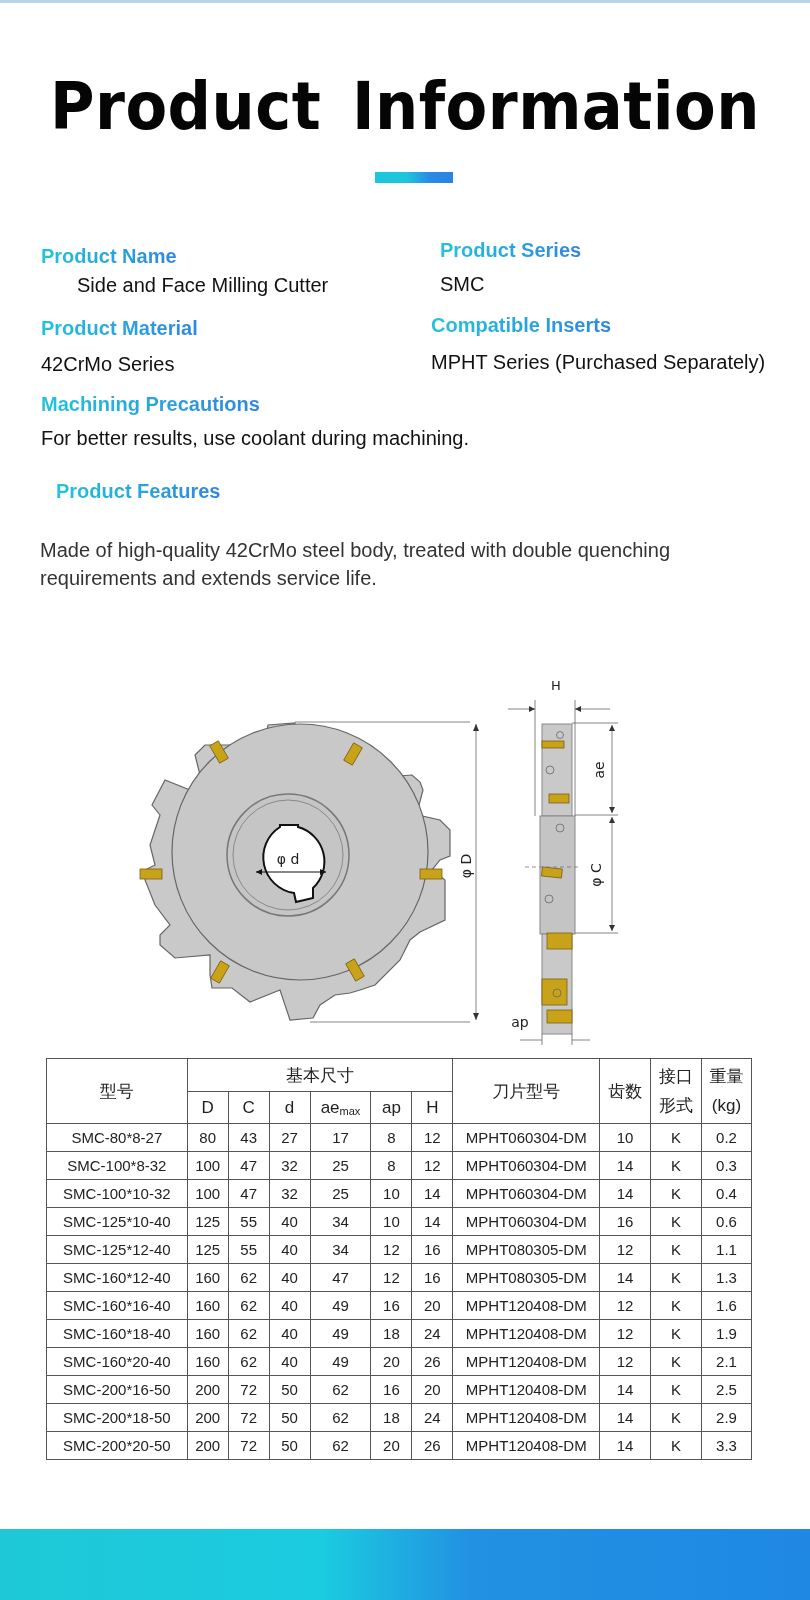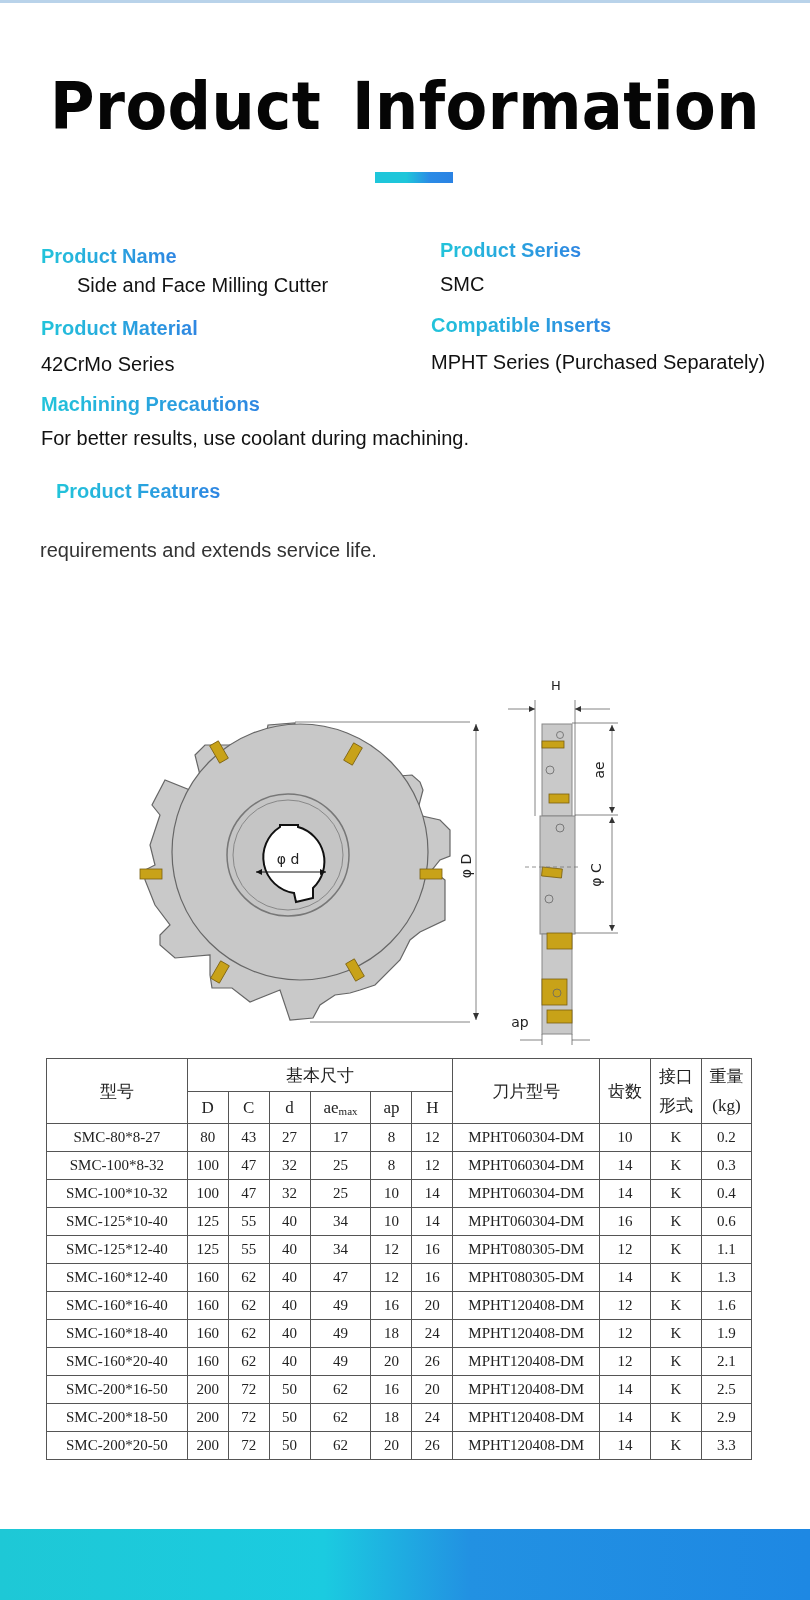--- a/index.html
+++ b/index.html
@@ -5,21 +5,21 @@
   * { box-sizing: border-box; margin: 0; padding: 0; }
   html, body { width: 810px; height: 1600px; background: #ffffff; overflow: hidden; }
   body { position: relative; font-family: "Liberation Sans", "DejaVu Sans", sans-serif; color: #111; }
   .topline { position: absolute; left: 0; top: 0; width: 810px; height: 3px; background: #b9d3ea; }
   .title { position: absolute; left: 0; top: 68px; width: 810px; text-align: center; font-size: 66px; font-weight: 700; letter-spacing: 0.5px; color: #050505; font-family: "DejaVu Sans", sans-serif; transform: scaleX(0.92); transform-origin: center; word-spacing: 10px; }
   .title-bar { position: absolute; left: 375px; top: 172px; width: 78px; height: 11px; background: linear-gradient(90deg, #1ec6da 0%, #1ec6da 40%, #2a8be6 70%, #2a82e3 100%); }
   .lbl { position: absolute; font-size: 20px; font-weight: 700; background: linear-gradient(90deg, #22c4da, #2f86e2); -webkit-background-clip: text; background-clip: text; color: transparent; font-family: "Liberation Sans", sans-serif; }
   .val { position: absolute; font-size: 20px; color: #111; font-family: "Liberation Sans", sans-serif; }
   .para { position: absolute; font-size: 20px; color: #333; line-height: 28px; font-family: "Liberation Sans", sans-serif; }
   .diagram { position: absolute; left: 130px; top: 660px; width: 520px; height: 390px; }
-  table.spec { position: absolute; left: 46px; top: 1058px; width: 706px; border-collapse: collapse; font-family: Liberation Serif, serif; font-size: 15px; color: #222; }
+  table.spec { position: absolute; left: 46px; top: 1058px; width: 706px; border-collapse: collapse; font-family: Liberation Sans, sans-serif; font-size: 15px; color: #222; }
   table.spec td, table.spec th { border: 1.5px solid #555; text-align: center; font-weight: 400; height: 28px; padding: 0; }
   table.spec th { font-size: 17px; }
   table.spec .h1 th { height: 33px; }
   table.spec .h2 th { height: 32px; }
   sub { font-size: 11px; vertical-align: -2px; }
   .footer { position: absolute; left: 0; top: 1529px; width: 810px; height: 71px; background: linear-gradient(90deg, #1ec8d6 0%, #1bcbe0 40%, #2291e2 58%, #1e88e3 100%); }
 </style>
 </head>
 <body>
 
@@ -40,20 +40,21 @@
 <div class="lbl" style="left:431px; top:314px;">Compatible Inserts</div>
 <div class="val" style="left:431px; top:351px;">MPHT Series (Purchased Separately)</div>
 
 <div class="lbl" style="left:41px; top:393px;">Machining Precautions</div>
 <div class="para" style="left:41px; top:424px; color:#111;">
   <div>For better results, use coolant during machining.</div>
 </div>
 
 <div class="lbl" style="left:39px; top:480px;margin-left:17px;">Product Features</div>
 <div class="para" style="left:40px; top:536px;">
+  <div>Made of high-quality 42CrMo steel body, treated with double quenching</div>
   <div>requirements and extends service life.</div>
 </div>
 
 <div class="diagram">
   <svg width="520" height="390" viewBox="130 660 520 390" xmlns="http://www.w3.org/2000/svg">
 
     <g stroke="#666" stroke-width="1.2" fill="#c9c9c9">
       <polygon points="
         268,725 295,723 292,750 300,762
         345,745 352,743 372,750 372,760 375,771 370,778

